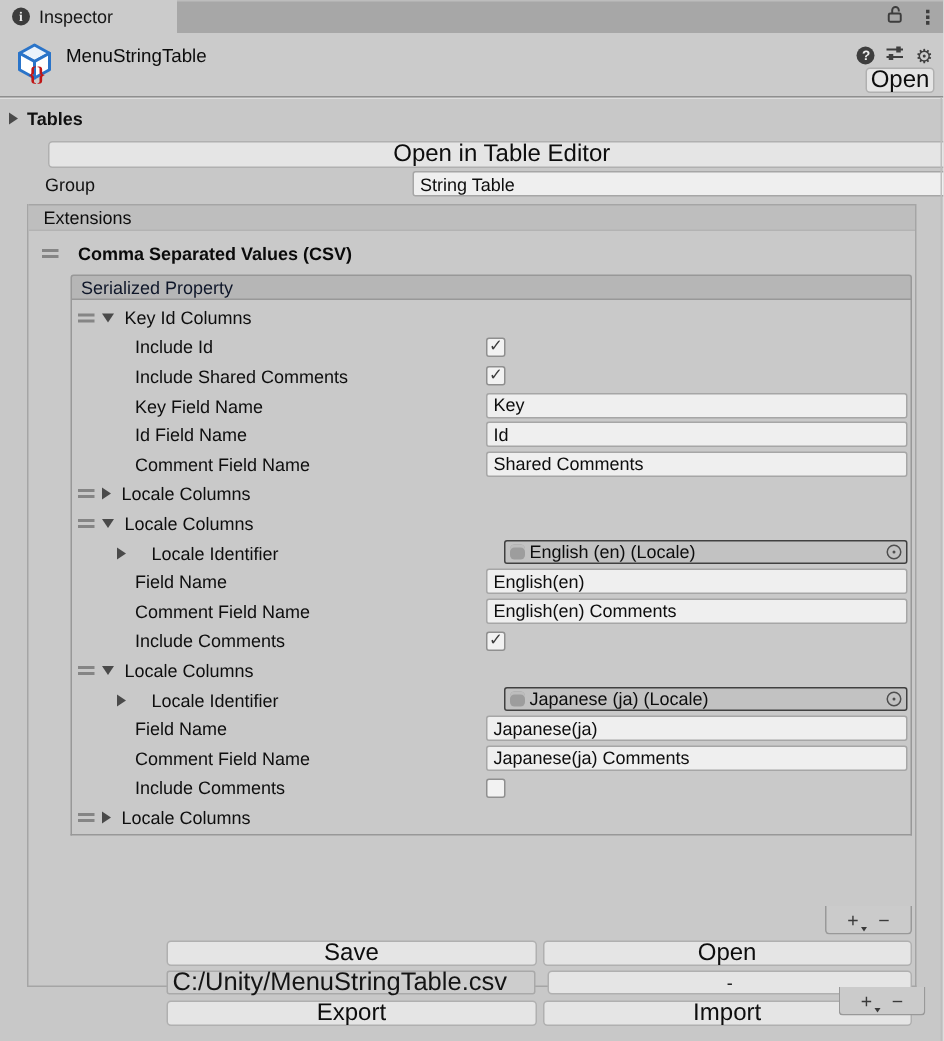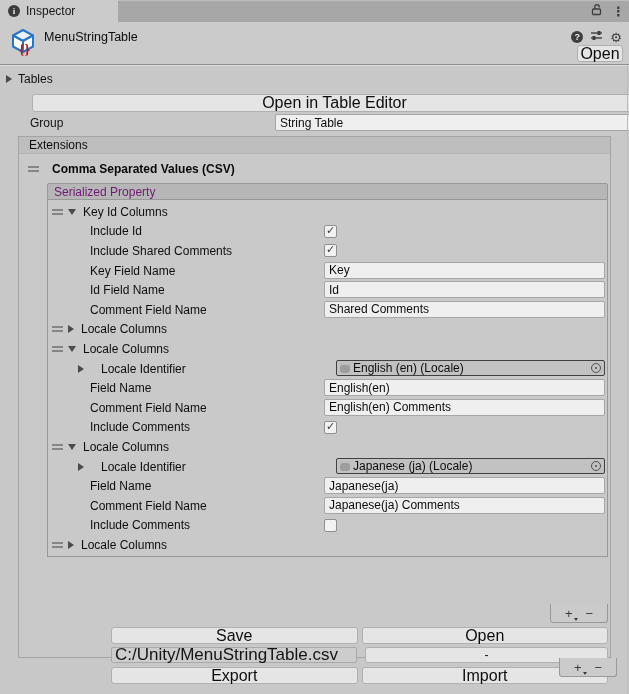--- a/index.html
+++ b/index.html
@@ -21,21 +21,21 @@
   .asset-icon { position:absolute; left:9px; top:5px; }
   .title { position:absolute; left:44px; top:8px; font-size:12.5px; color:#0c0c0c; }
   .header-icons { position:absolute; right:7px; top:7px; display:flex; align-items:center; gap:7px; }
   .help-icon { width:12px; height:12px; border-radius:50%; background:#3e3e3e; color:#eee; font-size:9px; font-weight:bold; display:inline-flex; align-items:center; justify-content:center; }
   .gear-icon { font-size:13px; color:#3e3e3e; line-height:1; }
   .open-btn { position:absolute; right:6px; top:23px; width:46px; height:17px; }
 
   .u-btn { background:#e5e5e5; border:1px solid #b0b0b0; border-radius:3px; color:#0d0d0d; font-size:16px; font-family:inherit; display:flex; align-items:center; justify-content:center; }
 
   
-  .tables-row { position:absolute; left:0; top:70px; height:18px; display:flex; align-items:center; }
+  .tables-row { position:absolute; left:0; top:70px; height:18px; display:flex; align-items:center;font-weight:bold; }
   .tri { width:0; height:0; display:inline-block; }
   .tri.right { border-left:6px solid #4a4a4a; border-top:4px solid transparent; border-bottom:4px solid transparent; }
   .tri.down { border-top:6px solid #4a4a4a; border-left:4px solid transparent; border-right:4px solid transparent; }
   .tables-row .tri { margin-left:6px; }
   .tables-row span.lbl { margin-left:6px; }
 
   
   .editor-btn { position:absolute; left:32px; top:94px; width:605px; height:18px; }
   .group-row { position:absolute; left:12px; top:114px; width:629px; height:18px; }
   .group-row .lbl { position:absolute; left:18px; top:2px; }
@@ -44,21 +44,21 @@
 
   
   .ext-box { position:absolute; left:18px; top:136px; width:593px; height:522px; border:1px solid #a5a5a5; border-top:none; background:#c9c9c9; }
   .ext-bar { position:absolute; left:0; top:0; width:100%; height:18px; background:#bebebe; border-top:1px solid #a5a5a5; border-bottom:1px solid #b3b3b3; display:flex; align-items:center; padding-left:10px; color:#0d0d0d; }
   .handle { display:inline-block; width:11px; height:6px; border-top:2px solid #858585; border-bottom:2px solid #858585; }
   .csv-row { position:absolute; left:0; top:24px; height:18px; display:flex; align-items:center; }
   .csv-row .handle { margin-left:9px; }
   .csv-title { margin-left:13px; font-weight:bold; color:#0a0a0a; }
 
   .sp-wrap { position:absolute; left:28px; top:47px; width:561px; }
-  .sp-bar { height:17px; background:#b6b6b6; border:1px solid #989898; border-radius:2px 2px 0 0; display:flex; align-items:center; padding-left:6px; color:#701a75; }
+  .sp-bar { height:17px; background:#b6b6b6; border:1px solid #989898; border-radius:2px 2px 0 0; display:flex; align-items:center; padding-left:6px; color:#0f172a; }
   .plist { height:357px; border:1px solid #989898; border-top:none; background:#c9c9c9; padding-top:2px; }
 
   .prow { position:relative; display:flex; align-items:center; height:19.6px; }
   .prow .handle { margin-left:4px; }
   .prow .tri.fold { margin-left:5px; }
   .prow .tri.sub { margin-left:30px; }
   .plabel { margin-left:7px; color:#0e0e0e; white-space:nowrap; }
   .plabel.child { margin-left:42px; }
   .plabel.subl { margin-left:17px; }
   .val { position:absolute; left:276px; right:2px; top:1px; }

